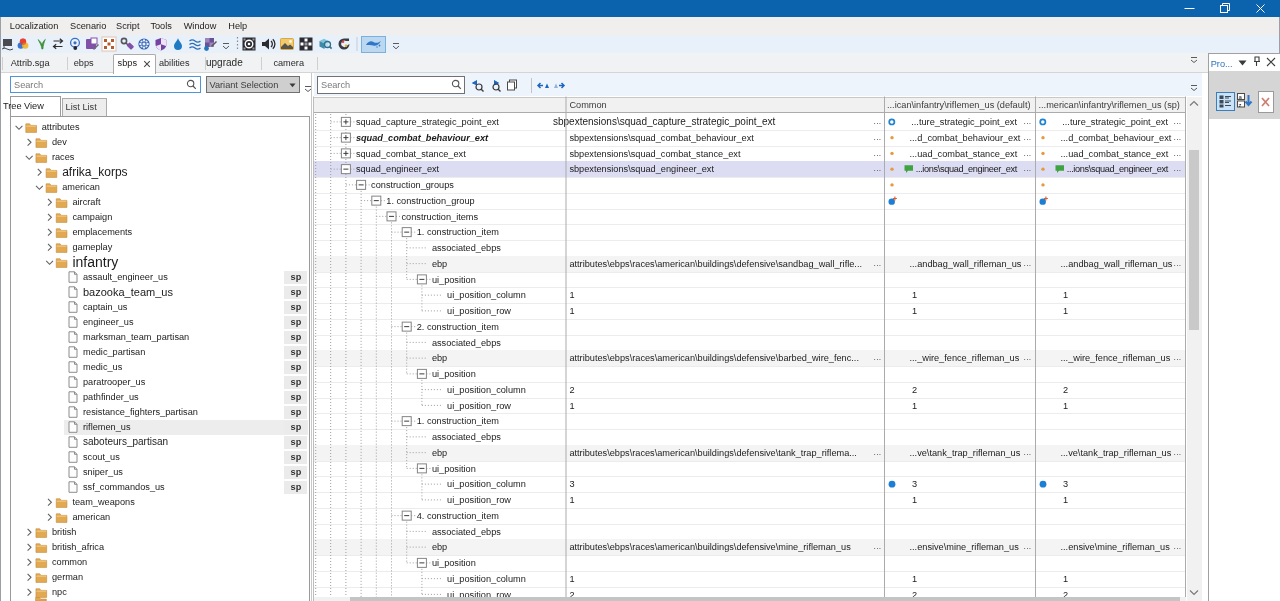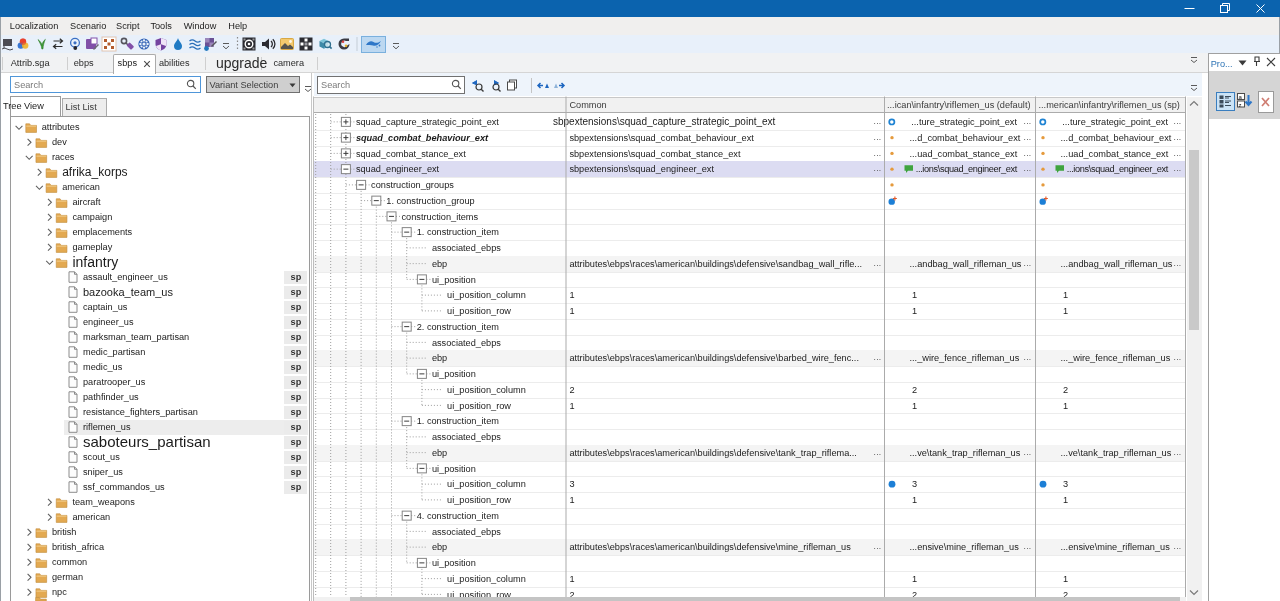--- a/index.html
+++ b/index.html
@@ -162,21 +162,21 @@
   </svg>
 <div class="a" style="left:0;top:53px;width:1280px;height:20px;background:#f1f2f3;border-bottom:1px solid #d5d5d5"></div>
 <div class="a" style="left:2px;top:57px;width:1px;height:13px;background:#cfcfcf"></div>
 <div class="a" style="left:66.5px;top:57px;width:1px;height:13px;background:#cfcfcf"></div>
 <div class="a" style="left:204.5px;top:57px;width:1px;height:13px;background:#cfcfcf"></div>
 <div class="a" style="left:260.5px;top:57px;width:1px;height:13px;background:#cfcfcf"></div>
 <div class="a" style="left:316.5px;top:57px;width:1px;height:13px;background:#cfcfcf"></div>
 <div class="t" style="left:10.7px;top:58px;font-size:9.2px;color:#2a2a2a">Attrib.sga</div>
 <div class="t" style="left:73.7px;top:58px;font-size:9.2px;color:#2a2a2a">ebps</div>
 <div class="t" style="left:158.9px;top:58px;font-size:9.2px;color:#2a2a2a">abilities</div>
-<div class="t" style="left:216px;top:58px;font-size:14px;color:#2a2a2a">upgrade</div>
+<div class="t" style="left:206px;top:58px;font-size:10px;color:#2a2a2a">upgrade</div>
 <div class="t" style="left:273.4px;top:58px;font-size:9.2px;color:#2a2a2a">camera</div>
 <div class="a" style="left:112.5px;top:53.5px;width:43.5px;height:20px;background:#fff;border:1px solid #ababab;border-bottom:none;border-radius:2px 2px 0 0"></div>
 <div class="t" style="left:117.6px;top:58px;font-size:9.2px;color:#1a1a1a">sbps</div>
 <svg class="a" style="left:142.5px;top:60px" width="8" height="8" viewBox="0 0 8 8">
     <path d="M1.2 1.2 L6.8 6.8 M6.8 1.2 L1.2 6.8" stroke="#4a4a4a" stroke-width="1.1"></path>
   </svg>
 <div class="a" style="left:0px;top:17px;width:1px;height:584px;background:#9aa0a6"></div>
 <div class="a" style="left:1279px;top:17px;width:1px;height:584px;background:#9aa0a6"></div>
 <div class="a" style="left:10px;top:75.5px;width:191px;height:17.5px;background:#fff;border:1px solid #4f96d9"></div>
 <div class="t" style="left:14px;top:79.5px;font-size:9.2px;color:#7a7a7a">Search</div>
@@ -270,21 +270,21 @@
 <div class="t" style="left:83px;top:392.3px;font-size:9.2px;color:#1b1b1b">pathfinder_us</div>
 <div class="a" style="left:284px;top:390.6px;width:22.5px;height:13.8px;background:#ebebeb"></div>
 <div class="t" style="left:290.6px;top:392.3px;font-size:9.2px;color:#333;font-weight:bold">sp</div>
 <div class="t" style="left:83px;top:407.3px;font-size:9.2px;color:#1b1b1b">resistance_fighters_partisan</div>
 <div class="a" style="left:284px;top:405.6px;width:22.5px;height:13.8px;background:#ebebeb"></div>
 <div class="t" style="left:290.6px;top:407.3px;font-size:9.2px;color:#333;font-weight:bold">sp</div>
 <div class="a" style="left:64px;top:420.3px;width:244px;height:14.5px;background:#ededed"></div>
 <div class="t" style="left:83px;top:422.3px;font-size:9.2px;color:#1b1b1b">riflemen_us</div>
 <div class="a" style="left:284px;top:420.6px;width:22.5px;height:13.8px;background:#ebebeb"></div>
 <div class="t" style="left:290.6px;top:422.3px;font-size:9.2px;color:#333;font-weight:bold">sp</div>
-<div class="t" style="left:83px;top:437.3px;font-size:15px;color:#1b1b1b">saboteurs_partisan</div>
+<div class="t" style="left:83px;top:437.3px;font-size:10px;color:#1b1b1b">saboteurs_partisan</div>
 <div class="a" style="left:284px;top:435.6px;width:22.5px;height:13.8px;background:#ebebeb"></div>
 <div class="t" style="left:290.6px;top:437.3px;font-size:9.2px;color:#333;font-weight:bold">sp</div>
 <div class="t" style="left:83px;top:452.3px;font-size:9.2px;color:#1b1b1b">scout_us</div>
 <div class="a" style="left:284px;top:450.6px;width:22.5px;height:13.8px;background:#ebebeb"></div>
 <div class="t" style="left:290.6px;top:452.3px;font-size:9.2px;color:#333;font-weight:bold">sp</div>
 <div class="t" style="left:83px;top:467.3px;font-size:9.2px;color:#1b1b1b">sniper_us</div>
 <div class="a" style="left:284px;top:465.6px;width:22.5px;height:13.8px;background:#ebebeb"></div>
 <div class="t" style="left:290.6px;top:467.3px;font-size:9.2px;color:#333;font-weight:bold">sp</div>
 <div class="t" style="left:83px;top:482.3px;font-size:9.2px;color:#1b1b1b">ssf_commandos_us</div>
 <div class="a" style="left:284px;top:480.6px;width:22.5px;height:13.8px;background:#ebebeb"></div>

